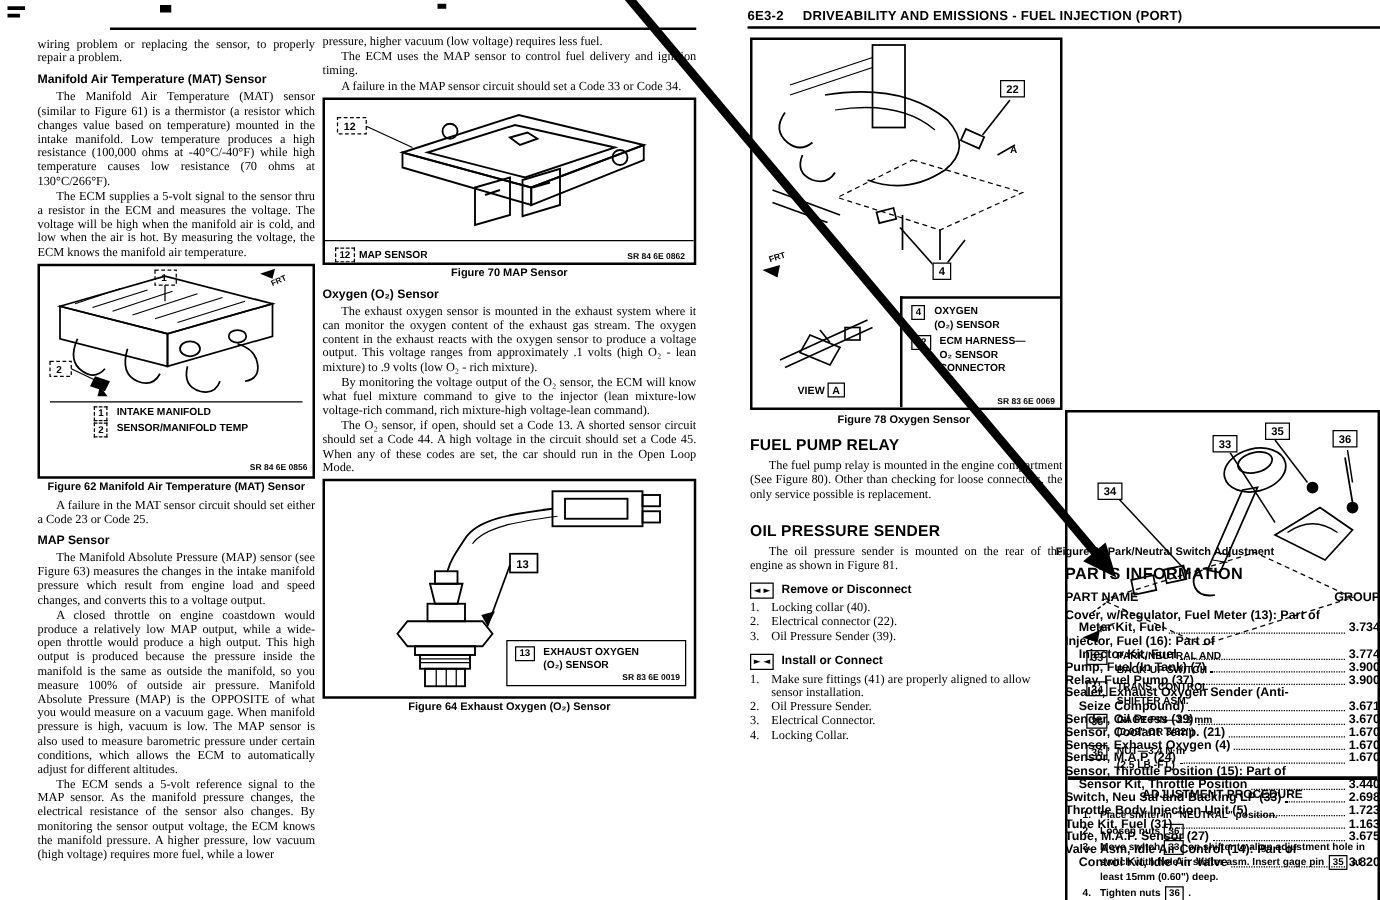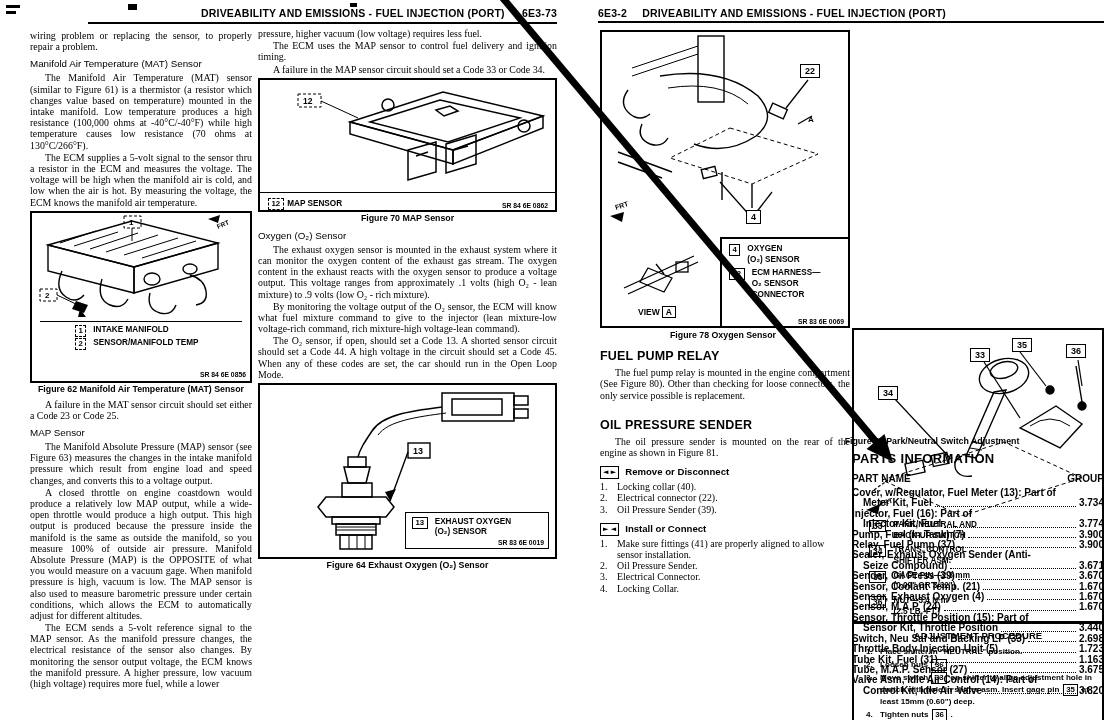--- a/index.html
+++ b/index.html
@@ -4,21 +4,21 @@
 <style>
   html,body{margin:0;padding:0;background:#e8e8e8;}
   .sheet{position:relative;width:1104px;height:720px;background:#fff;color:#000;overflow:hidden;
          font-family:"Liberation Serif",serif;}
   .abs{position:absolute;}
   .hdr{font-family:"Liberation Sans",sans-serif;font-weight:bold;font-size:10.5px;letter-spacing:.2px;white-space:nowrap;}
   .rule{position:absolute;border-top:2.2px solid #000;}
   .bodytext{font-size:9.9px;line-height:1.13;text-align:justify;}
   .bodytext p{margin:0 0 1px;}
   p.ind{text-indent:15px;}
-  h4{font-family:"Liberation Sans",sans-serif;font-size:9.8px;font-weight:normal;margin:6px 0 3px;}
+  h4{font-family:"Liberation Sans",sans-serif;font-size:9.8px;font-weight:bold;margin:6px 0 3px;}
   .sechead{font-family:"Liberation Sans",sans-serif;font-weight:bold;font-size:12.5px;margin:0 0 4px;letter-spacing:.2px;}
   .figbox{border:2px solid #000;position:relative;background:#fff;margin-top:3px;overflow:hidden;}
   .figcap{font-family:"Liberation Sans",sans-serif;font-weight:bold;font-size:8.8px;text-align:center;margin:2px 0 4px;}
   .figcode{position:absolute;right:4px;bottom:2px;font-family:"Liberation Sans",sans-serif;font-weight:bold;font-size:6.8px;}
   .refbox{display:inline-block;border:1.3px solid #000;padding:0 2.5px;font-family:"Liberation Sans",sans-serif;
           font-weight:bold;font-size:7.8px;line-height:10px;background:#fff;margin:0 1px;vertical-align:baseline;}
   .refbox.dash{border-style:dashed;}
   .callout{position:absolute;border:1.7px solid #000;background:#fff;font-family:"Liberation Sans",sans-serif;
            font-weight:bold;font-size:9px;padding:0 4px;line-height:12px;}
   .leglabel{font-family:"Liberation Sans",sans-serif;font-weight:bold;font-size:8.2px;line-height:1.3;}
@@ -55,24 +55,20 @@
 </head>
 <body>
 
 <div class="sheet">
 
   <div class="speck" style="left:6px;top:5px;width:14px;height:3px;"></div>
   <div class="speck" style="left:6px;top:11px;width:10px;height:3px;"></div>
   <div class="speck" style="left:128px;top:4px;width:9px;height:6px;"></div>
   <div class="speck" style="left:350px;top:3px;width:7px;height:4px;"></div>
 
-  <div class="abs hdr" style="left:30px;top:7px;width:527px;text-align:right;">
-    <span>DRIVEABILITY AND EMISSIONS - FUEL INJECTION (PORT)</span>
-    <span style="margin-left:14px;">6E3-73</span>
-  </div>
   <div class="rule" style="left:88px;top:22px;width:469px;"></div>
 
   <div class="abs bodytext" style="left:30px;top:30px;width:222px;">
     <p>wiring problem or replacing the sensor, to properly repair a problem.</p>
     <h4>Manifold Air Temperature (MAT) Sensor</h4>
     <p class="ind">The Manifold Air Temperature (MAT) sensor (similar to Figure 61) is a thermistor (a resistor which changes value based on temperature) mounted in the intake manifold. Low temperature produces a high resistance (100,000 ohms at -40°C/-40°F) while high temperature causes low resistance (70 ohms at 130°C/266°F).</p>
     <p class="ind">The ECM supplies a 5-volt signal to the sensor thru a resistor in the ECM and measures the voltage. The voltage will be high when the manifold air is cold, and low when the air is hot. By measuring the voltage, the ECM knows the manifold air temperature.</p>
 
     <div class="figbox" style="height:168px;">
       <svg width="216" height="106" viewBox="0 0 216 106">
@@ -125,21 +121,21 @@
     <p class="ind">The Manifold Absolute Pressure (MAP) sensor (see Figure 63) measures the changes in the intake manifold pressure which result from engine load and speed changes, and converts this to a voltage output.</p>
     <p class="ind">A closed throttle on engine coastdown would produce a relatively low MAP output, while a wide-open throttle would produce a high output. This high output is produced because the pressure inside the manifold is the same as outside the manifold, so you measure 100% of outside air pressure. Manifold Absolute Pressure (MAP) is the OPPOSITE of what you would measure on a vacuum gage. When manifold pressure is high, vacuum is low. The MAP sensor is also used to measure barometric pressure under certain conditions, which allows the ECM to automatically adjust for different altitudes.</p>
     <p class="ind">The ECM sends a 5-volt reference signal to the MAP sensor. As the manifold pressure changes, the electrical resistance of the sensor also changes. By monitoring the sensor output voltage, the ECM knows the manifold pressure. A higher pressure, low vacuum (high voltage) requires more fuel, while a lower</p>
   </div>
 
   <div class="abs bodytext" style="left:258px;top:28px;width:299px;">
     <p>pressure, higher vacuum (low voltage) requires less fuel.</p>
     <p class="ind">The ECM uses the MAP sensor to control fuel delivery and ignition timing.</p>
     <p class="ind">A failure in the MAP sensor circuit should set a Code 33 or Code 34.</p>
 
-    <div class="figbox" style="height:130px;padding-left:28px;">
+    <div class="figbox" style="height:130px;">
       <svg width="295" height="110" viewBox="0 0 295 110">
         <g stroke="#000" fill="none" stroke-width="1.5">
           <polygon points="62,42 155,12 255,36 165,70"></polygon>
           <polygon points="82,42 152,20 232,38 160,62"></polygon>
           <polygon points="148,30 162,26 170,31 156,36"></polygon>
           <circle cx="100" cy="25" r="6"></circle>
           <circle cx="236" cy="46" r="6"></circle>
           <polygon points="62,42 62,54 165,84 165,70"></polygon>
           <polygon points="165,70 255,36 255,48 165,84"></polygon>
           <polygon points="120,70 148,62 148,92 120,100"></polygon>

